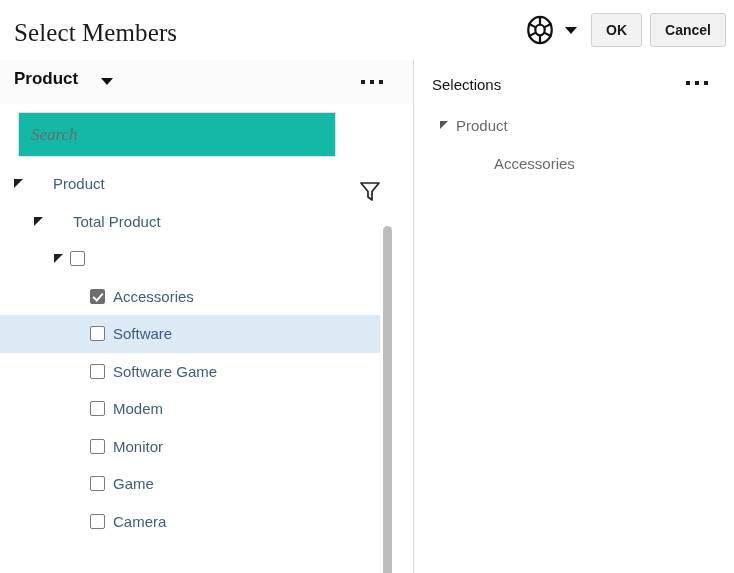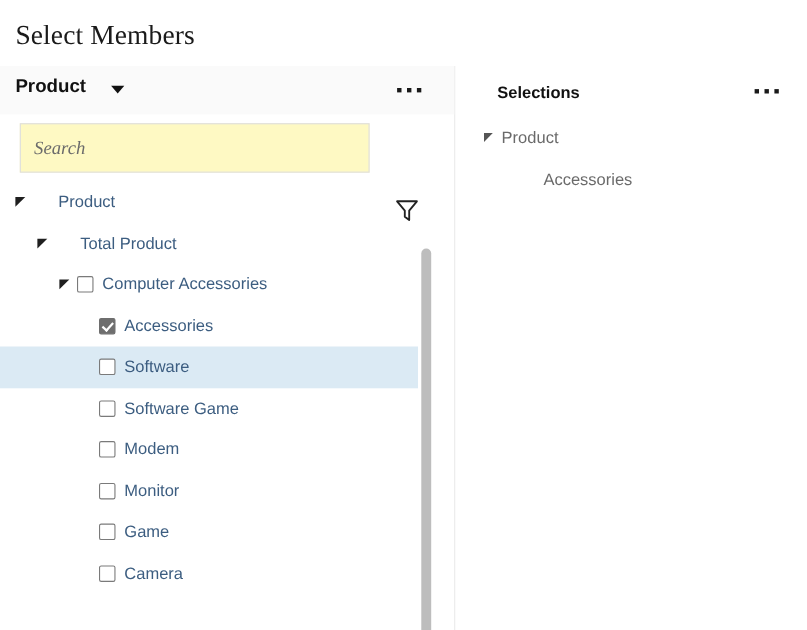--- a/index.html
+++ b/index.html
@@ -129,21 +129,21 @@
   .search-row {
     position: absolute;
     left: 0; top: 46px;
     width: 413px; height: 50px;
   }
   .search-input {
     position: absolute;
     left: 18px; top: 6px;
     width: 318px; height: 45px;
     border: 1px solid #dedede;
-    background: #fef9c3;
+    background: #14b8a6;
     padding: 0 12px;
     font-family: "Liberation Serif", serif;
     font-size: 17px;
     font-style: italic;
     color: #444;
     outline: none;
   }
   .search-input::placeholder {
     color: #6b6b6b;
     font-style: italic;
@@ -234,24 +234,23 @@
   }
   .right-header {
     position: absolute;
     left: 0; top: 0;
     width: 320px; height: 46px;
   }
   .sel-title {
     position: absolute;
     left: 18px; top: 16px;
     font-size: 15px;
-    font-weight: 700;
+    font-weight: 400;
     color: #111111;
     white-space: nowrap;
-    margin-left: 20px;
   }
   .sel-tree {
     position: absolute;
     left: 0; top: 46px;
     width: 320px;
   }
   .sel-row {
     position: relative;
     height: 38px;
     display: flex;
@@ -273,20 +272,39 @@
   }
 </style>
 </head>
 <body>
 
 <div id="app">
 
   <div class="titlebar">
     <div class="dialog-title">Select Members</div>
 
+    <div class="title-actions">
+      <span style="display:block;line-height:0;">
+        <svg class="wheel-icon" viewBox="0 0 32 32">
+          <ellipse cx="16" cy="16" rx="12.5" ry="14" fill="none" stroke="#111" stroke-width="2.4"></ellipse>
+          <ellipse cx="16" cy="16" rx="5" ry="5.6" fill="none" stroke="#111" stroke-width="2.4"></ellipse>
+          <line x1="16" y1="2.2" x2="16" y2="10.6" stroke="#111" stroke-width="2.4"></line>
+          <line x1="16" y1="21.4" x2="16" y2="29.8" stroke="#111" stroke-width="2.4"></line>
+          <line x1="3.6" y1="9" x2="11.5" y2="13.2" stroke="#111" stroke-width="2.4"></line>
+          <line x1="20.5" y1="18.8" x2="28.4" y2="23" stroke="#111" stroke-width="2.4"></line>
+          <line x1="3.6" y1="23" x2="11.5" y2="18.8" stroke="#111" stroke-width="2.4"></line>
+          <line x1="20.5" y1="13.2" x2="28.4" y2="9" stroke="#111" stroke-width="2.4"></line>
+        </svg>
+      </span>
+
+      <span class="caret-down"></span>
+
+      <button class="btn">OK</button>
+      <button class="btn">Cancel</button>
+    </div>
   </div>
 
   <div class="panel-divider"></div>
 
   <div class="left-panel">
 
     <div class="left-header">
       <div class="dim-name">Product</div>
       <div class="dim-caret"></div>
       <div class="ellipsis left-ellipsis">
@@ -322,21 +340,20 @@
           <span class="tw-spacer" style="width: 15px;"></span>
           <span class="tw-spacer" style="width: 8px;"></span>
           <span class="tw-label">Total Product</span>
         </div>
         <div class="tree-row">
           <span class="tw-spacer" style="width: 54px;"></span>
           <span class="tw-expander"></span>
           <span class="tw-spacer" style="width: 7px;"></span>
           <span class="cbox"></span>
           <span class="tw-spacer" style="width: 8px;"></span>
-          <span class="tw-label">Computer Accessories</span>
         </div>
         <div class="tree-row">
           <span class="tw-spacer" style="width: 74px;"></span>
           <span class="tw-spacer" style="width: 9px;"></span>
           <span class="tw-spacer" style="width: 7px;"></span>
           <span class="cbox checked"></span>
           <span class="tw-spacer" style="width: 8px;"></span>
           <span class="tw-label">Accessories</span>
         </div>
         <div class="tree-row selected">

